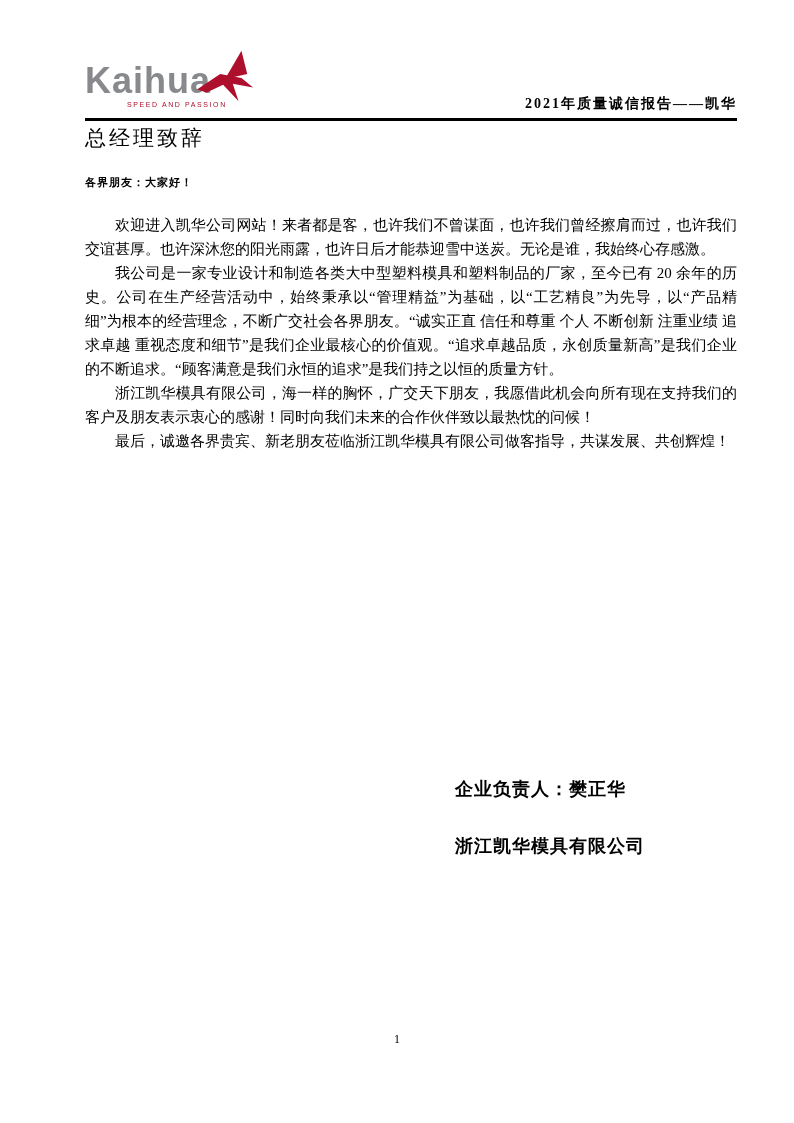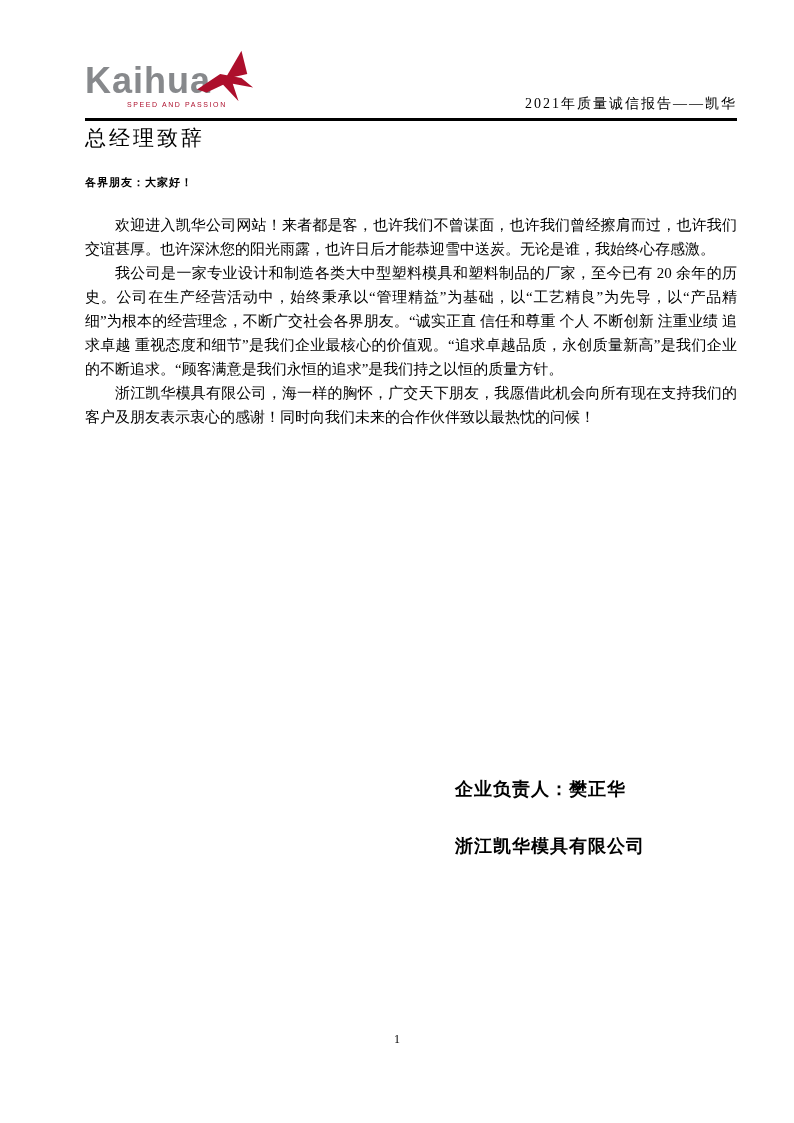--- a/index.html
+++ b/index.html
@@ -46,21 +46,21 @@
     margin-left: 42px;
     margin-top: 1px;
     white-space: nowrap;
   }
 
   .report-label {
     position: absolute;
     top: 88px;
     right: 57px;
     font-size: 14px;
-    font-weight: normal;
+    font-weight: bold;
     letter-spacing: 2px;
     white-space: nowrap;
   }
 
   .header-rule {
     position: absolute;
     top: 111px;
     left: 85px;
     width: 652px;
     height: 3px;
@@ -141,20 +141,21 @@
   <div class="header-rule"></div>
 
   <div class="page-title">总经理致辞</div>
 
   <div class="greeting">各界朋友：大家好！</div>
 
   <div class="body-text">
     <p>欢迎进入凯华公司网站！来者都是客，也许我们不曾谋面，也许我们曾经擦肩而过，也许我们交谊甚厚。也许深沐您的阳光雨露，也许日后才能恭迎雪中送炭。无论是谁，我始终心存感激。</p>
     <p>我公司是一家专业设计和制造各类大中型塑料模具和塑料制品的厂家，至今已有 20 余年的历史。公司在生产经营活动中，始终秉承以“管理精益”为基础，以“工艺精良”为先导，以“产品精细”为根本的经营理念，不断广交社会各界朋友。“诚实正直 信任和尊重 个人 不断创新 注重业绩 追求卓越 重视态度和细节”是我们企业最核心的价值观。“追求卓越品质，永创质量新高”是我们企业的不断追求。“顾客满意是我们永恒的追求”是我们持之以恒的质量方针。</p>
     <p>浙江凯华模具有限公司，海一样的胸怀，广交天下朋友，我愿借此机会向所有现在支持我们的客户及朋友表示衷心的感谢！同时向我们未来的合作伙伴致以最热忱的问候！</p>
+    <p>最后，诚邀各界贵宾、新老朋友莅临浙江凯华模具有限公司做客指导，共谋发展、共创辉煌！</p>
   </div>
 
   <div class="signature">
     <div class="sig-person">企业负责人：樊正华</div>
     <div class="sig-company">浙江凯华模具有限公司</div>
   </div>
 
   <div class="page-number">1</div>
 
 </div>

